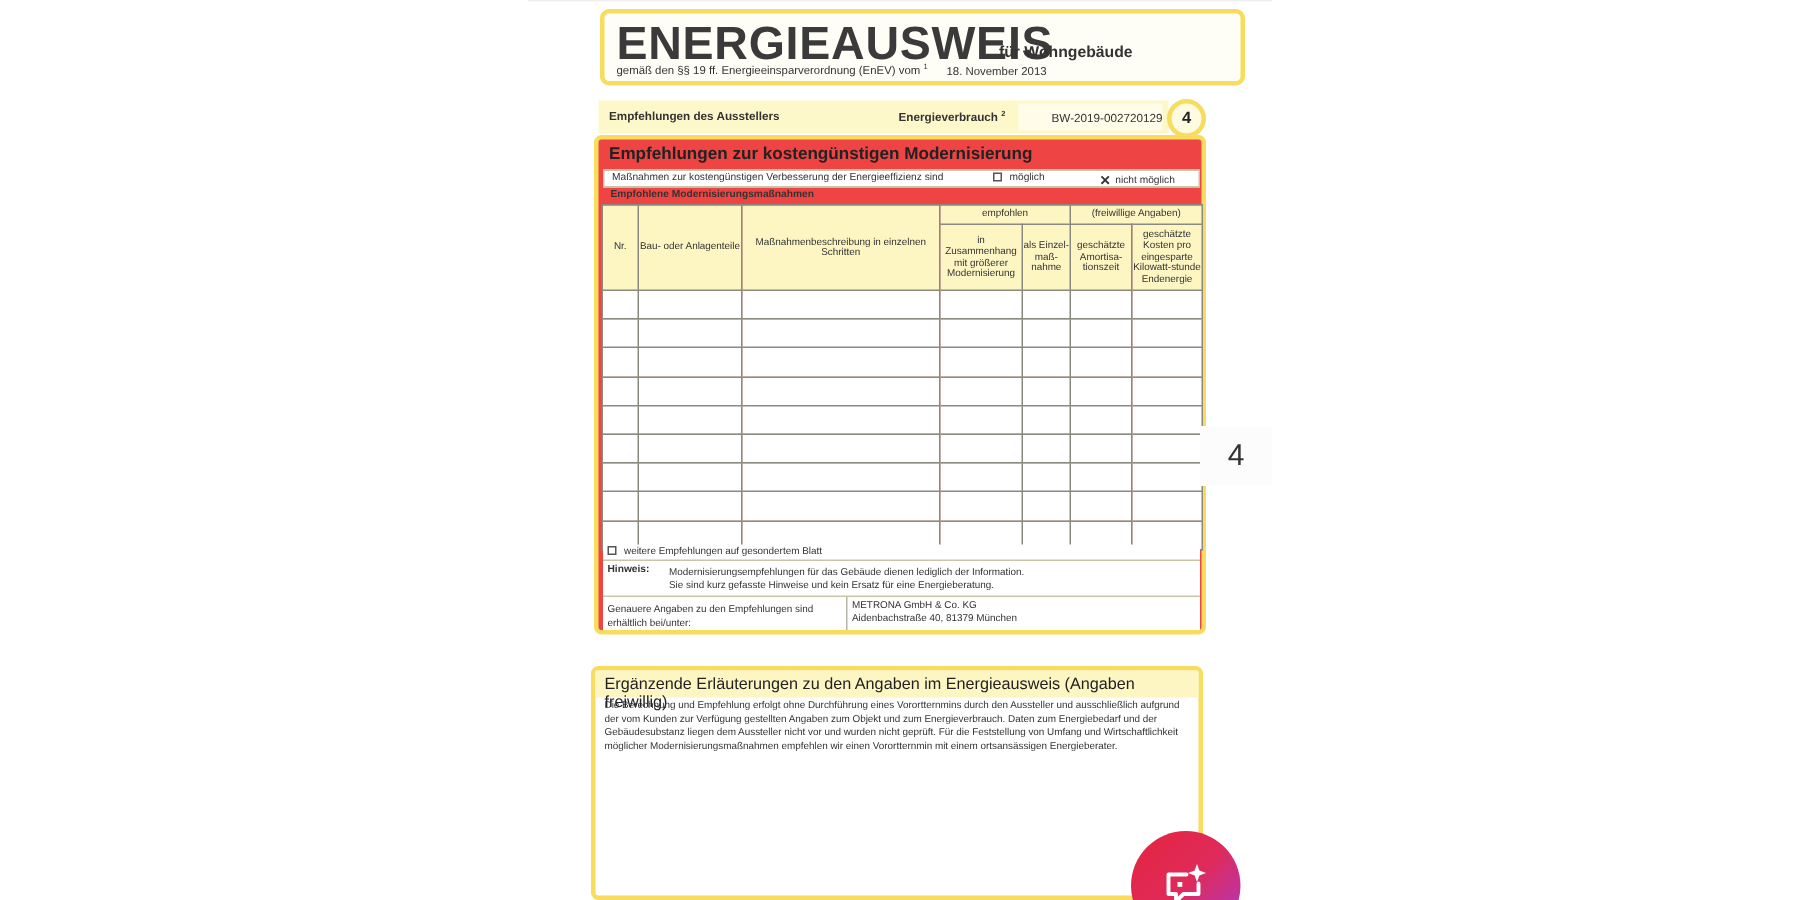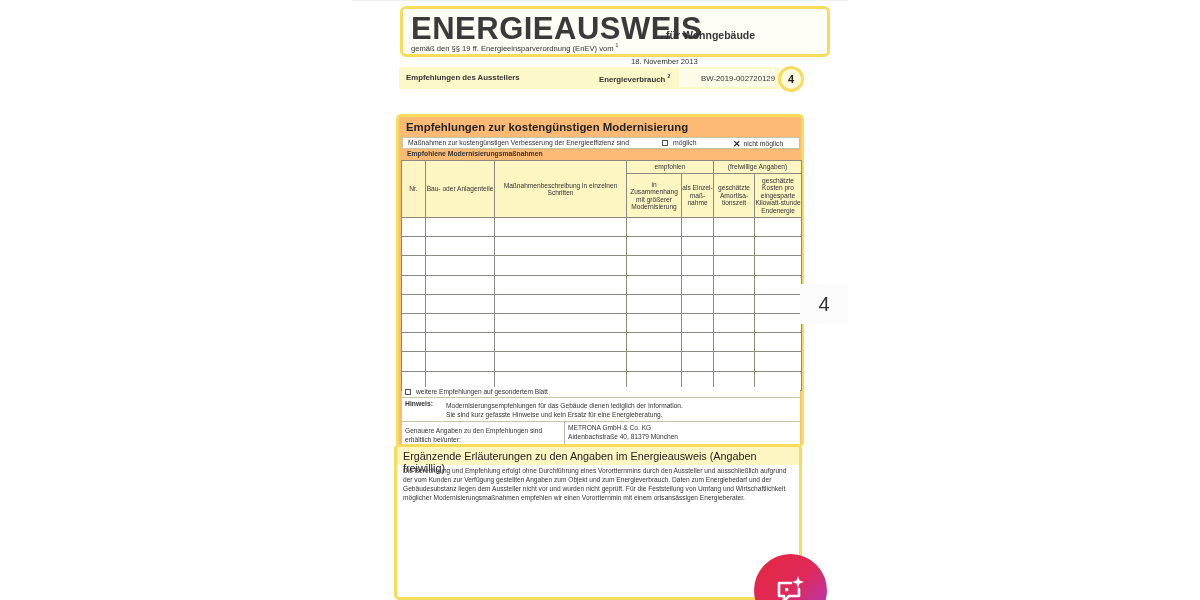--- a/index.html
+++ b/index.html
@@ -22,21 +22,21 @@
     font-size: 31px; font-weight: bold; color: #3a3a3a; letter-spacing: 0.5px;
   }
   .title-sub {
     position: absolute; left: 263px; top: 20px; font-size: 10.5px; font-weight: bold; color: #333;
   }
   .title-law {
     position: absolute; left: 8px; top: 33px; font-size: 7.6px; color: #333;
   }
   .title-law sup { font-size: 5px; }
   .title-date {
-    position: absolute; left: 228px; top: 48px; font-size: 7.6px; color: #333;
+    position: absolute; left: 228px; top: 34px; font-size: 7.6px; color: #333;
   }
 
   
   .issuer-bar {
     position: absolute; left: 399px; top: 67px; width: 380px; height: 22px;
     background: #fdf8c9;
     text-align: right;
   }
   .issuer-label { position: absolute; left: 7px; top: 6px; font-size: 7.8px; font-weight: bold; color: #333; }
   .reg-label { position: absolute; left: 200px; top: 6px; font-size: 7.8px; font-weight: bold; color: #333; }
@@ -46,22 +46,22 @@
     background: #fffde9; font-size: 7.8px; color: #333; padding: 5px 0 0 7px;
   }
   .page-badge {
     position: absolute; left: 778px; top: 66px; width: 26px; height: 26px;
     border: 3px solid #f7dc5e; border-radius: 50%; background: #fffbe0;
     font-size: 11px; font-weight: bold; color: #222; text-align: center; line-height: 20px;
   }
 
   
   .mod-box {
-    position: absolute; left: 396px; top: 114px; width: 408px; height: 333px;
-    border: 3px solid #f7dc5e; border-radius: 5px; background: #fdba74;
+    position: absolute; left: 396px; top: 90px; width: 408px; height: 333px;
+    border: 3px solid #f7dc5e; border-radius: 5px; background: #ef4444;
   }
   .mod-title {
     position: absolute; left: 7px; top: 4px; font-size: 11.4px; font-weight: bold; color: #222;
   }
   .mod-row1 {
     position: absolute; left: 3px; top: 20px; width: 398px; height: 12px;
     background: #ffffff; border: 1px solid #c9c5a8;
   }
   .mod-row1 .t1 { position: absolute; left: 5px; top: 1px; font-size: 6.8px; color: #333; }
   .mod-row1 .t2 { position: absolute; left: 259px; top: 1px; font-size: 6.8px; color: #333; }

